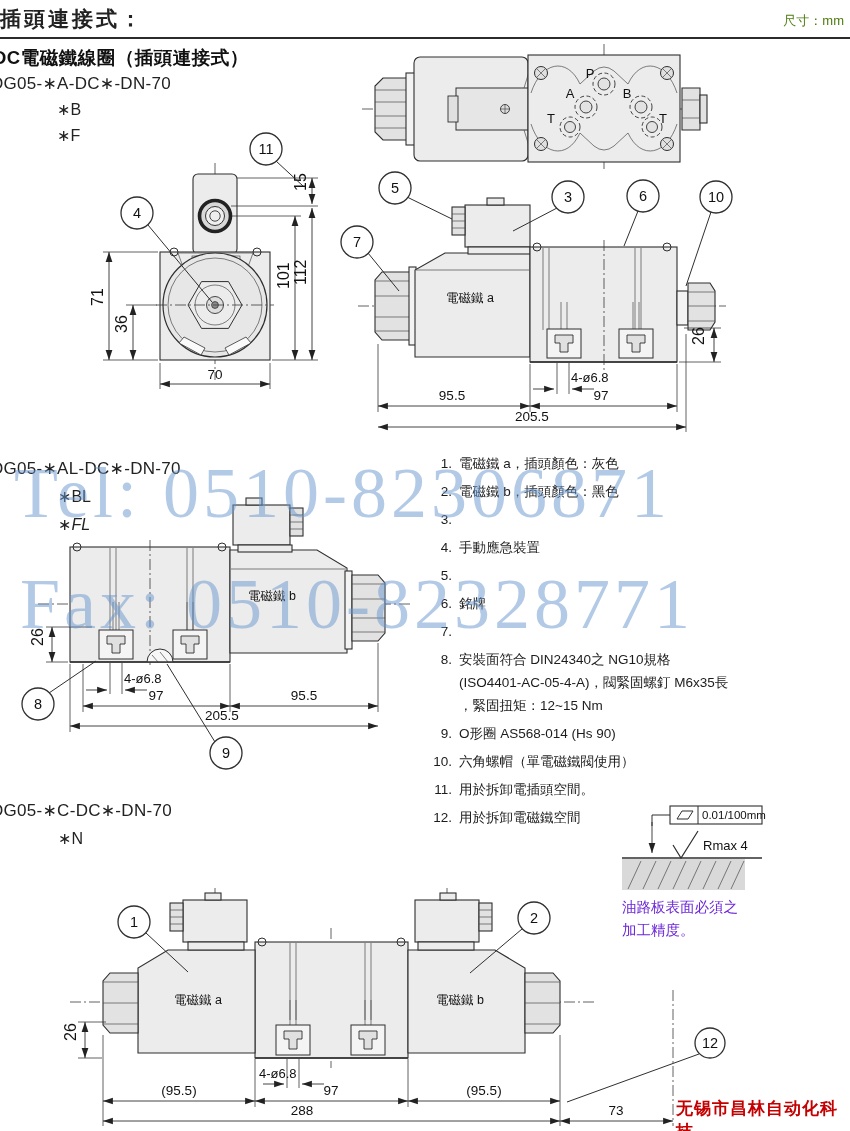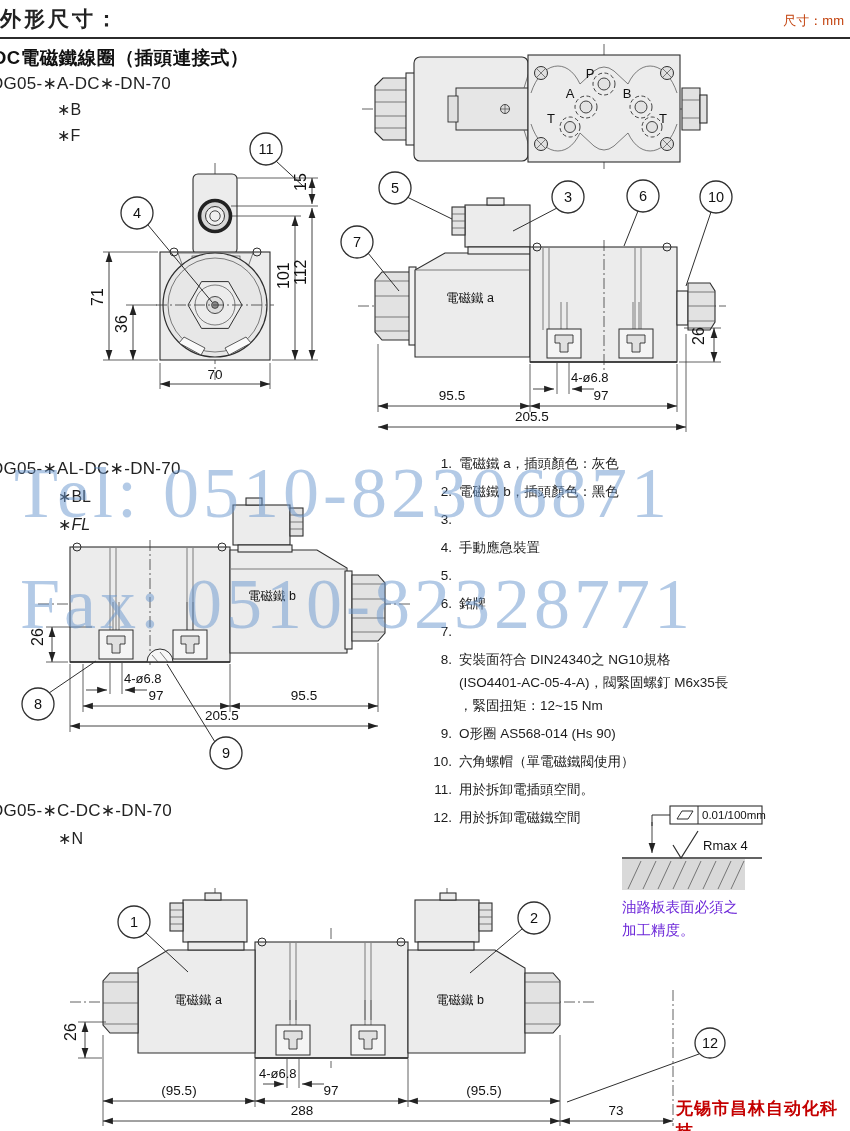--- a/index.html
+++ b/index.html
@@ -4,21 +4,21 @@
 <style>
   html,body{margin:0;padding:0;}
   body{
     width:850px;height:1131px;position:relative;overflow:hidden;
     background:#fff;color:#1a1a1a;
     font-family:"Liberation Sans","DejaVu Sans",sans-serif;
   }
   .abs{position:absolute;}
   
   #page-header-title{left:0px;top:5px;font-size:21px;font-weight:600;letter-spacing:3px;color:#222;z-index:2;}
-  #unit-label{right:6px;top:12px;font-size:13px;color:#c2410c;z-index:2;margin-left:34px;}
+  #unit-label{right:6px;top:12px;font-size:13px;color:#4d7c0f;z-index:2;margin-left:34px;}
   #header-rule{left:0;top:37px;width:850px;height:2px;background:#2b2b2b;z-index:2;}
   .sec-title{font-size:18.5px;font-weight:bold;color:#111;z-index:2;letter-spacing:0.5px;}
   .model{font-size:17px;color:#222;z-index:2;letter-spacing:0.3px;}
   .variant{font-size:16px;color:#222;z-index:2;}
   #s1-title{left:-7px;top:45px;}
   #s1-model{left:-9px;top:73px;}
   #s1-v1{left:57px;top:100px;}
   #s1-v2{left:57px;top:126px;}
   #s2-model{left:-9px;top:458px;}
   #s2-v1{left:58px;top:487px;}
@@ -60,21 +60,21 @@
   .dt {font-size:13.5px;text-anchor:middle;}
   .ds {font-size:13px;text-anchor:start;}
   .ct {font-size:14.5px;text-anchor:middle;}
   .pt {font-size:13px;text-anchor:middle;}
   .lt {font-size:12.5px;text-anchor:middle;}
   .ft {font-size:11.5px;text-anchor:start;}
 </style>
 </head>
 <body>
 
-<div class="abs" id="page-header-title">外形尺寸：</div>
+<div class="abs" id="page-header-title">插頭連接式：</div>
 <div class="abs" id="unit-label">尺寸：mm</div>
 <div class="abs" id="header-rule"></div>
 
 <div class="abs sec-title" id="s1-title">DC電磁鐵線圈（插頭連接式）</div>
 <div class="abs model" id="s1-model">DG05-∗A-DC∗-DN-70</div>
 <div class="abs variant" id="s1-v1">∗B</div>
 <div class="abs variant" id="s1-v2">∗F</div>
 
 <div class="abs model" id="s2-model">DG05-∗AL-DC∗-DN-70</div>
 <div class="abs variant" id="s2-v1">∗BL</div>

